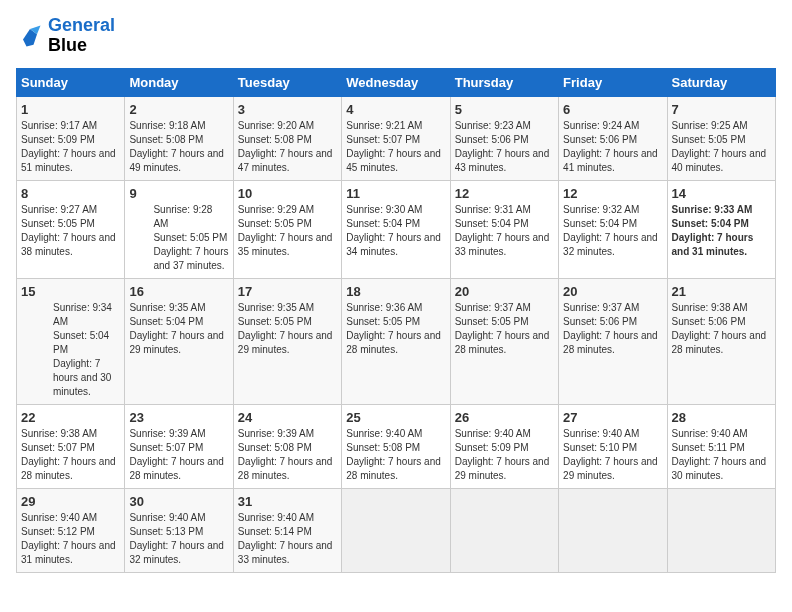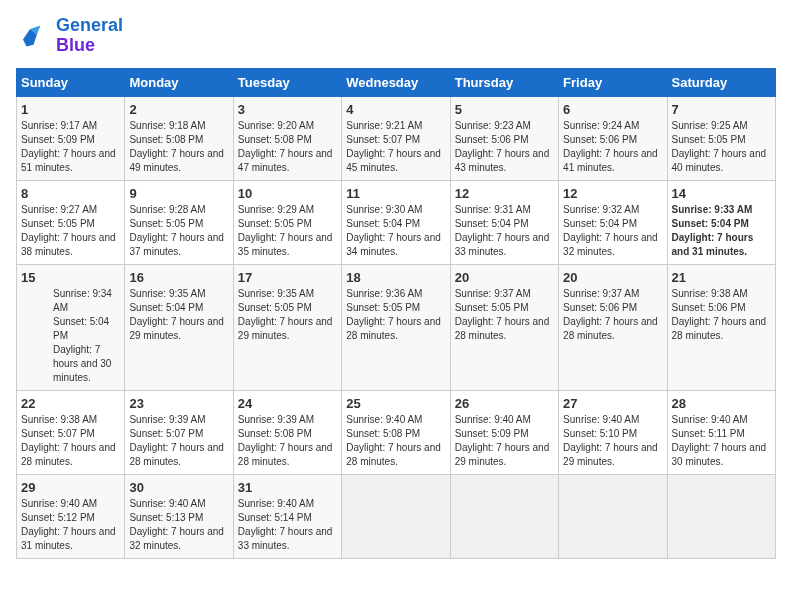--- a/index.html
+++ b/index.html
@@ -12,21 +12,21 @@
     }
     .header {
       display: flex;
       justify-content: space-between;
       align-items: flex-start;
       margin-bottom: 12px;
     }
     .logo {
       display: flex;
       align-items: center;
-      gap: 12px;
+      gap: 4px;
     }
     .logo-text {
       font-size: 18px;
       font-weight: bold;
       color: #333;
       line-height: 1.1;
     }
     .logo-text span {
       color: #1a6dc8;
     }
@@ -95,21 +95,21 @@
 <body>
 
 <div class="header">
   <div class="logo">
     <svg class="logo-bird" viewBox="0 0 32 32" xmlns="http://www.w3.org/2000/svg">
       <polygon points="8,20 16,8 24,14 20,26 12,28" fill="#1a6dc8"></polygon>
       <polygon points="16,8 28,4 24,14" fill="#3a9de8"></polygon>
     </svg>
     <div class="logo-text">
       <div><span>General</span></div>
-      <div style="color:#6d28d9;">Blue</div>
+      <div style="color:#000000;">Blue</div>
     </div>
   </div>
   <div class="title-block">
     <div class="month-title"></div>
     <div class="location"></div>
   </div>
 </div>
 
 <table>
   <thead>
@@ -170,21 +170,21 @@
       </tr>
       <tr>
         <td>
           <span class="day-num">8</span>
           <div class="day-info" style="white-space: pre-line;">Sunrise: 9:27 AM
 Sunset: 5:05 PM
 Daylight: 7 hours and 38 minutes.</div>
         </td>
         <td>
           <span class="day-num">9</span>
-          <div class="day-info" style="white-space: pre-line;">Sunrise: 9:28 AM
+          <div class="day-info" style="white-space: pre-line; margin-left: 24px;">Sunrise: 9:28 AM
 Sunset: 5:05 PM
 Daylight: 7 hours and 37 minutes.</div>
         </td>
         <td>
           <span class="day-num">10</span>
           <div class="day-info" style="white-space: pre-line;">Sunrise: 9:29 AM
 Sunset: 5:05 PM
 Daylight: 7 hours and 35 minutes.</div>
         </td>
         <td>

